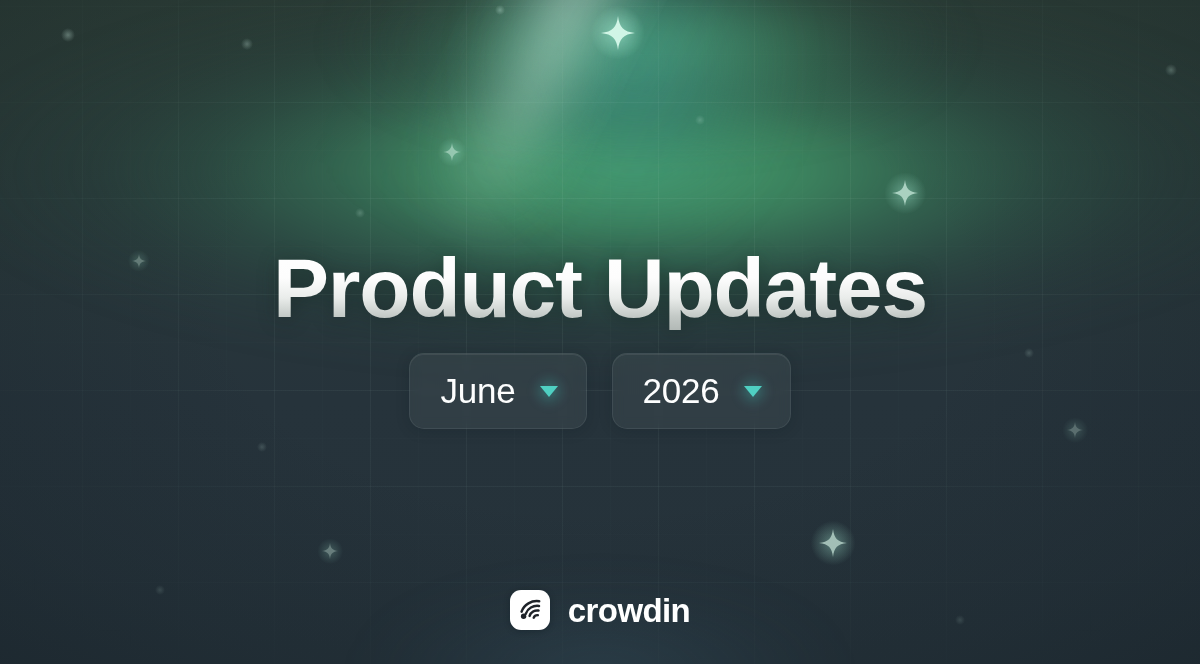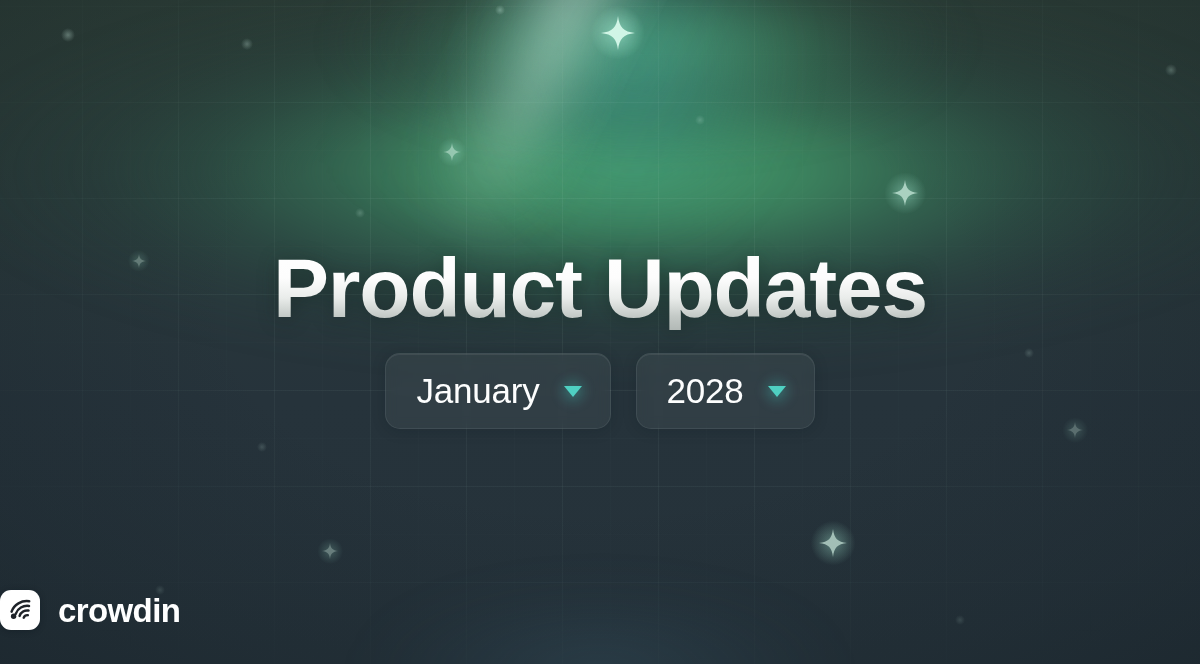--- a/index.html
+++ b/index.html
@@ -287,21 +287,21 @@
     border-top:11px solid #4fd0c2;
   }
 
   
 
   .brand {
     position:absolute;
     left:0; right:0;
     bottom:34px;
     display:flex;
-    justify-content:flex-start;
+    justify-content:center;
     align-items:center;
     gap:18px;
   }
 
   .brand-mark {
     width:40px; height:40px;
     border-radius:11px;
     background:#ffffff;
     display:flex;
     align-items:center;
@@ -390,29 +390,29 @@
       <div class="dot-star" style="left: 960px; top: 620px; width: 10px; height: 10px; opacity: 0.16;"></div>
     </div>
 
   <div class="content">
 
     <h1 class="page-title">Product Updates</h1>
 
     <div class="selectors">
 
       <div class="selector">
-        <span class="selector-label">January</span>
+        <span class="selector-label">June</span>
         <span class="caret-wrap">
           <span class="caret-glow"></span>
           <span class="caret"></span>
         </span>
       </div>
 
       <div class="selector">
-        <span class="selector-label">2028</span>
+        <span class="selector-label">2026</span>
         <span class="caret-wrap">
           <span class="caret-glow"></span>
           <span class="caret"></span>
         </span>
       </div>
 
     </div>
 
     <div class="brand">
       <span class="brand-mark">

